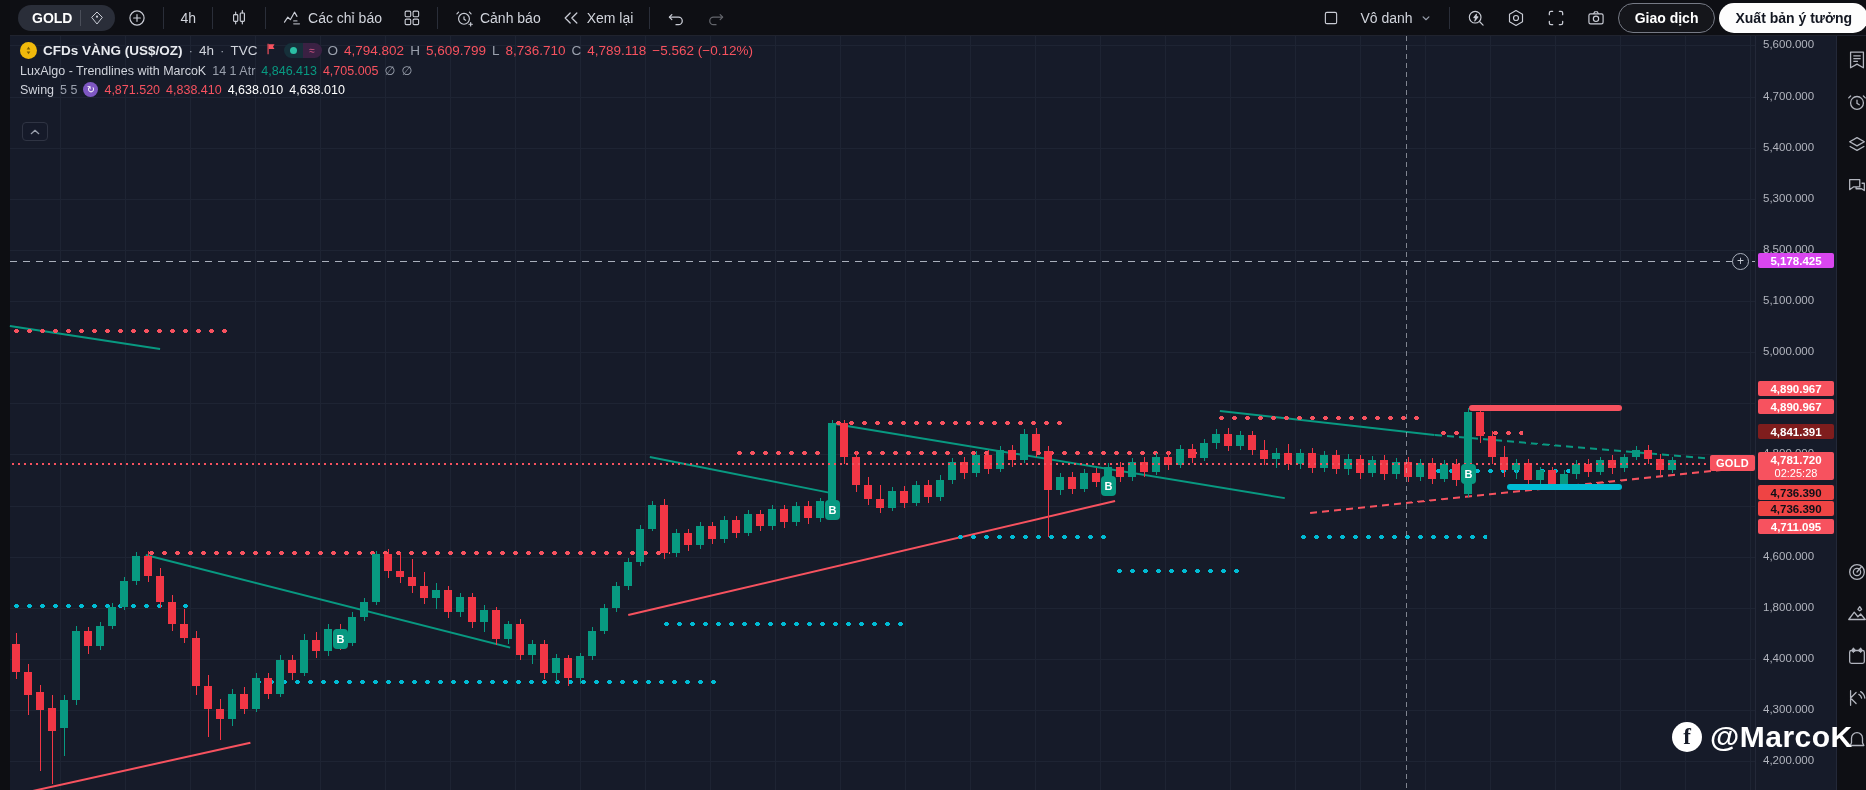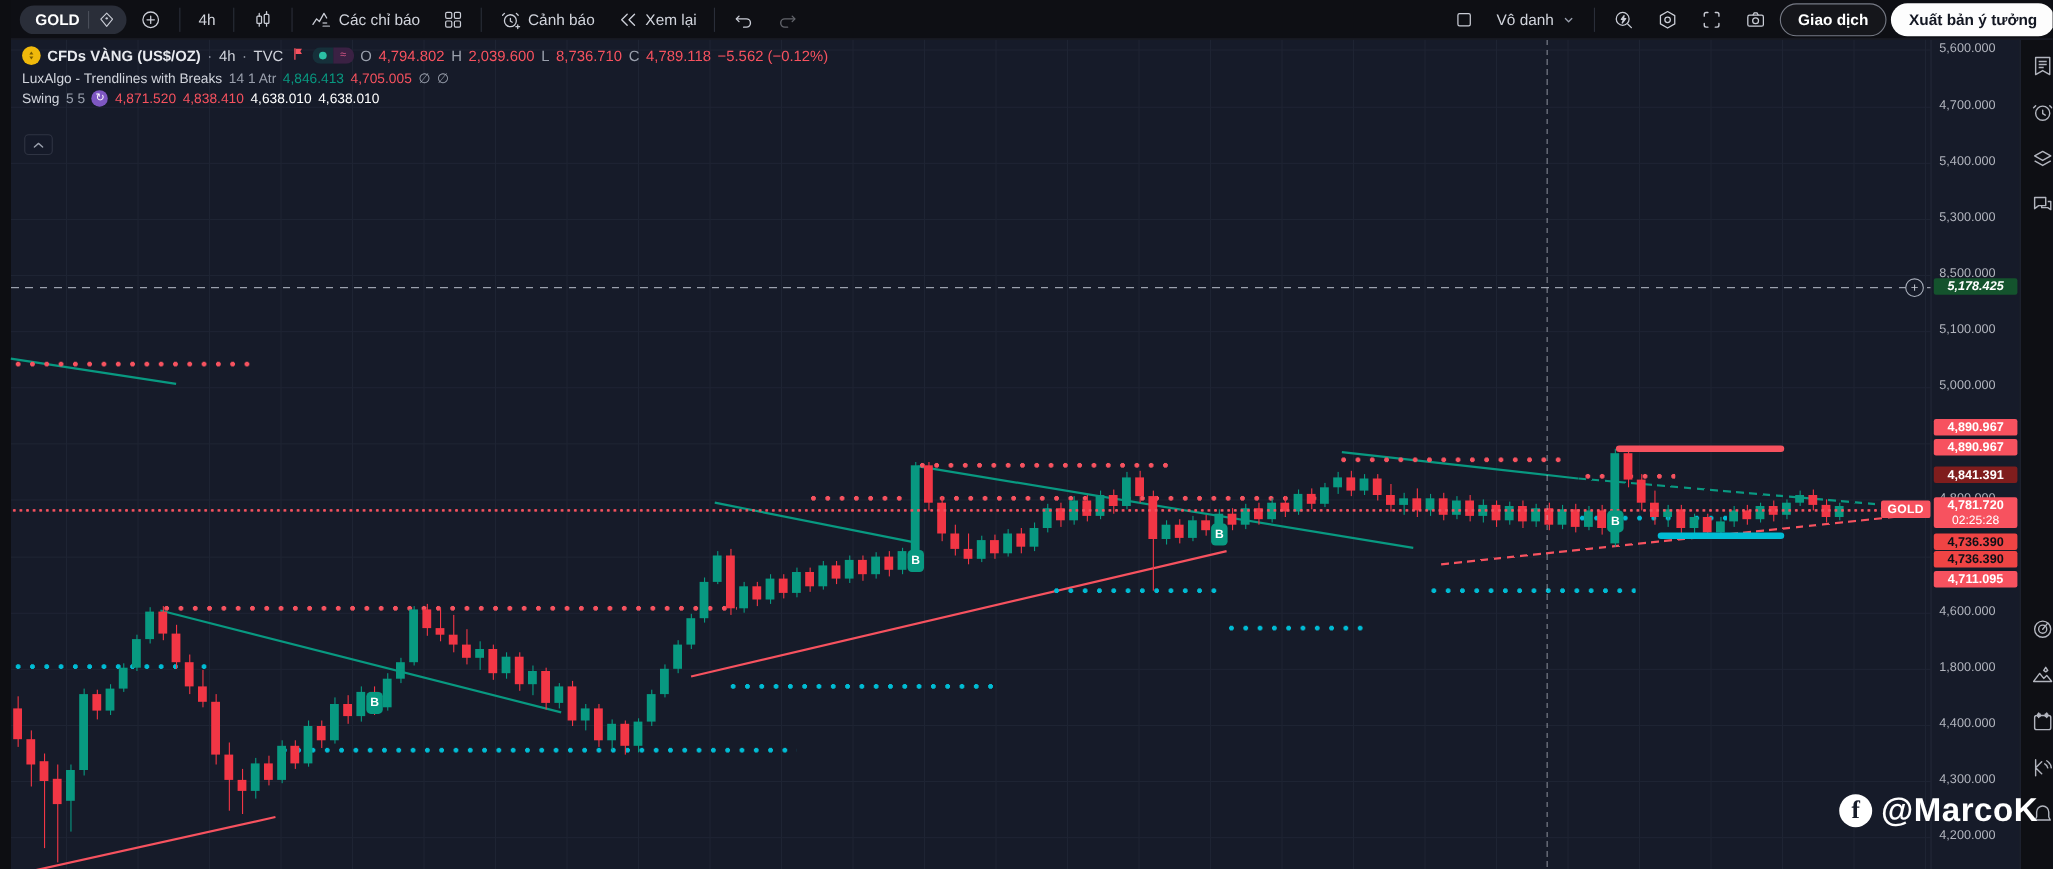--- a/index.html
+++ b/index.html
@@ -49,21 +49,21 @@
   .alert-line{position:absolute;left:0;width:1745px;height:1px;background:repeating-linear-gradient(90deg,#aab0bc 0 7px,rgba(0,0,0,0) 7px 13px);z-index:12;}
   .plus-circle{position:absolute;width:15px;height:15px;border-radius:50%;border:1px solid #aab0bc;color:#c6cad3;font-size:12px;line-height:14px;
     text-align:center;background:#161b29;z-index:13;cursor:pointer;}
   .axlabel{position:absolute;left:7px;white-space:nowrap;}
   .badge{position:absolute;left:2px;width:76px;border-radius:2px;color:#fff;font-size:11.5px;font-weight:600;text-align:center;
     padding:1.5px 0;white-space:nowrap;z-index:20;}
   .badge .sub{font-size:11px;font-weight:400;display:block;margin-top:1px;}
   .badge-red{background:#f7525f;}
   .badge-teal{background:#7f1d1d;}
   .badge-cyan{background:#ef4444;color:#0d1017;}
-  .badge-gray{background:#14532d;font-style:italic;}
+  .badge-gray{background:#d946ef;}
   .gold-tag{position:absolute;border-radius:2px;background:#f7525f;color:#fff;font-size:11px;font-weight:700;
     padding:2px 6px;z-index:21;letter-spacing:.3px;}
   
   .legend{position:absolute;left:10px;top:4px;z-index:45;color:#d1d4dc;}
   .lg-row{display:flex;align-items:center;gap:6px;height:21px;font-size:13.5px;white-space:nowrap;}
   .lg-row2{font-size:12.5px;height:19px;}
   .coin{width:17px;height:17px;border-radius:50%;background:#f0b90b;display:flex;align-items:center;justify-content:center;}
   .lg-title{font-weight:600;color:#e8eaef;}
   .lg-dim{color:#9aa0ad;}
   .red-v{color:#f7525f;}
@@ -585,29 +585,29 @@
         </span>
         <span class="toggle-pill">
             <span class="tp-a">
               <i></i>
             </span>
             <span class="tp-b">≈</span>
           </span>
         <span class="lg-dim">O</span>
           <span class="red-v">4,794.802</span>
         <span class="lg-dim">H</span>
-          <span class="red-v">2,039.600</span>
+          <span class="red-v">5,609.799</span>
         <span class="lg-dim">L</span>
           <span class="red-v">8,736.710</span>
         <span class="lg-dim">C</span>
           <span class="red-v">4,789.118</span>
         <span class="red-v">−5.562 (−0.12%)</span>
       </div>
       <div class="lg-row lg-row2">
-        <span>LuxAlgo - Trendlines with Breaks</span>
+        <span>LuxAlgo - Trendlines with MarcoK</span>
         <span class="lg-dim">14 1 Atr</span>
         <span class="teal-v">4,846.413</span>
         <span class="red-v">4,705.005</span>
         <span class="lg-dim">∅</span>
         <span class="lg-dim">∅</span>
       </div>
       <div class="lg-row lg-row2">
         <span>Swing</span>
         <span class="lg-dim">5 5</span>
         <span class="swing-ic">↻</span>

